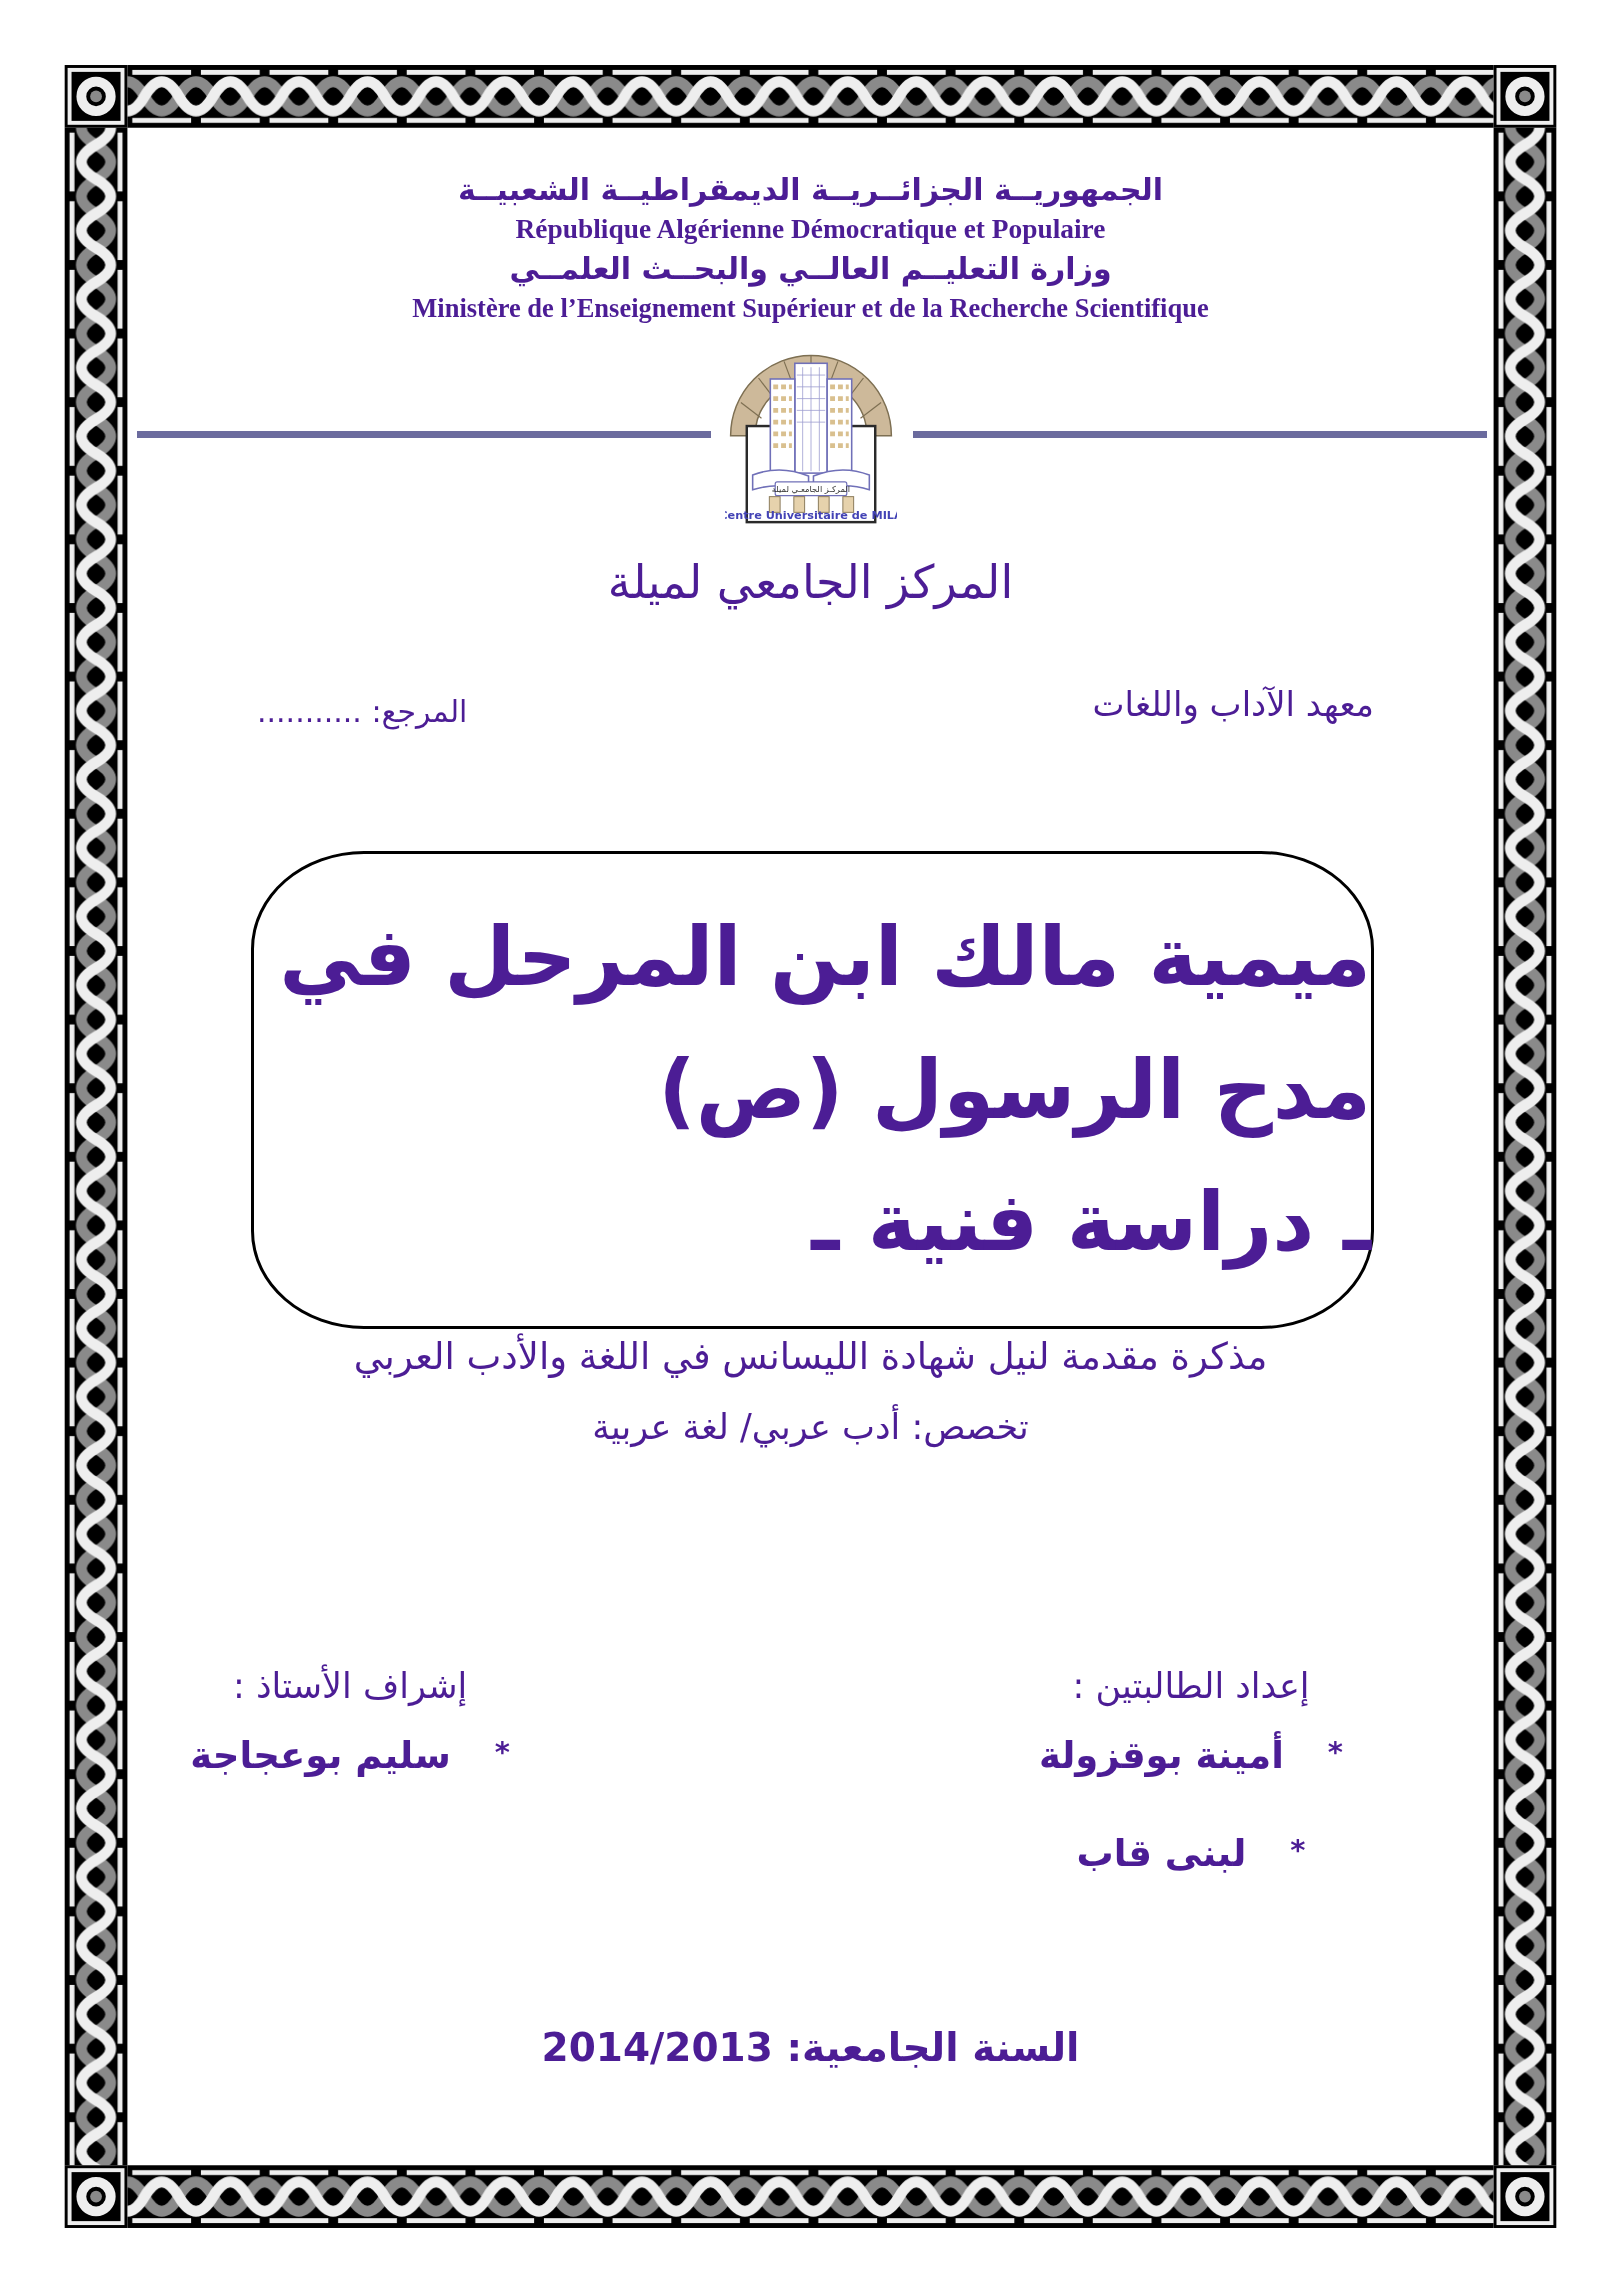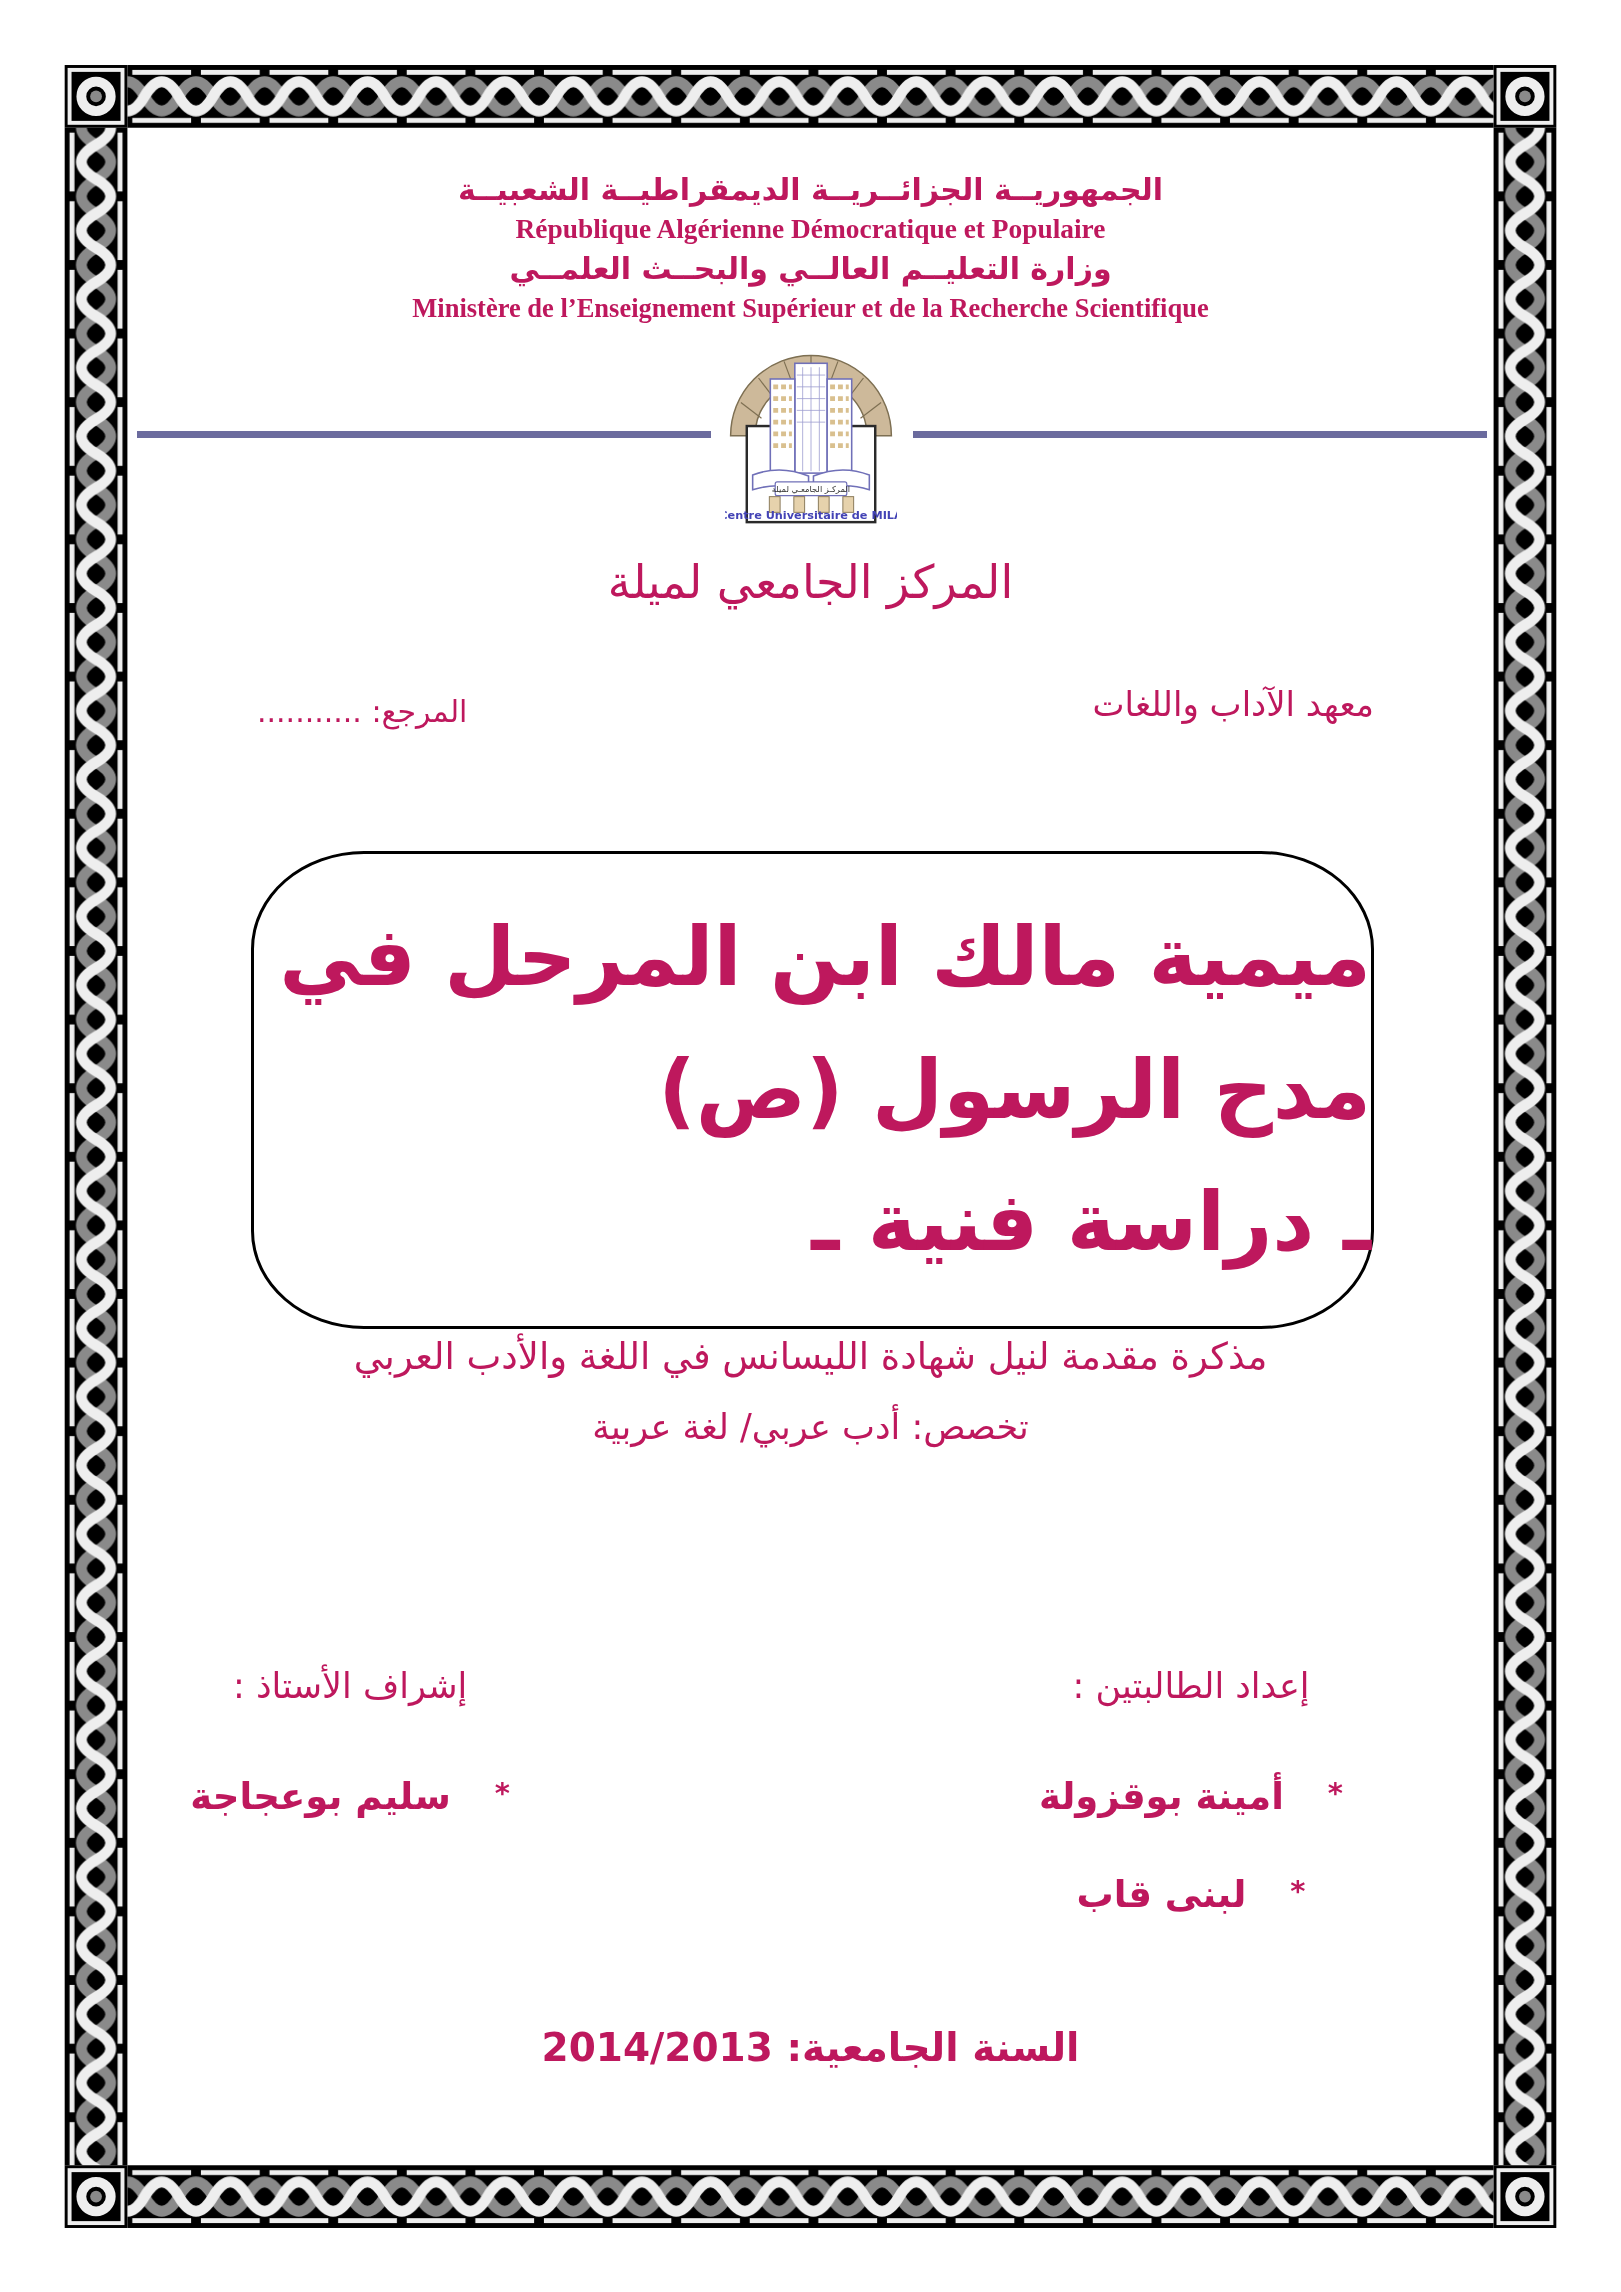--- a/index.html
+++ b/index.html
@@ -2,21 +2,21 @@
 <html lang="ar"><head>
 <meta charset="utf-8">
 <style>
   html,body{margin:0;padding:0;background:#ffffff;}
   .page{
     position:relative;
     width:1621px;height:2293px;
     background:#ffffff;
     overflow:hidden;
     font-family:"DejaVu Sans", sans-serif;
-    color:#be185d;
+    color:#4c1d95;
   }
   .frame-svg{position:absolute;left:0;top:0;}
   
   .header{
     position:absolute;top:167px;left:0;right:0;
     text-align:center;line-height:1.25;
   }
   .h-ar{font-size:30px;font-weight:700;direction:rtl;}
   .h-fr{font-size:27.4px;font-weight:700;font-family:"Liberation Serif", serif;}
   .h-fr2{font-size:26.5px;font-weight:700;font-family:"Liberation Serif", serif;}
@@ -51,21 +51,21 @@
   .memo{
     position:absolute;left:0;right:0;text-align:center;direction:rtl;
   }
   .memo1{top:1335px;font-size:37px;}
   .memo2{top:1407px;font-size:35px;}
   
   .people-col{position:absolute;top:1666px;direction:rtl;text-align:center;}
   .students-col{right:278px;}
   .supervisor-col{right:1111px;}
   .people-heading{font-size:35px;}
-  .name-row{margin-top:69px;white-space:nowrap;}
+  .name-row{margin-top:28px;white-space:nowrap;}
   .name-row.second{margin-top:55px;}
   .star{
     display:inline-block;font-size:29px;font-weight:700;
     vertical-align:super;margin-inline-end:44px;
   }
   .person-name{font-size:37px;font-weight:700;}
   
   .year{
     position:absolute;top:2025px;left:0;right:0;
     text-align:center;direction:rtl;

